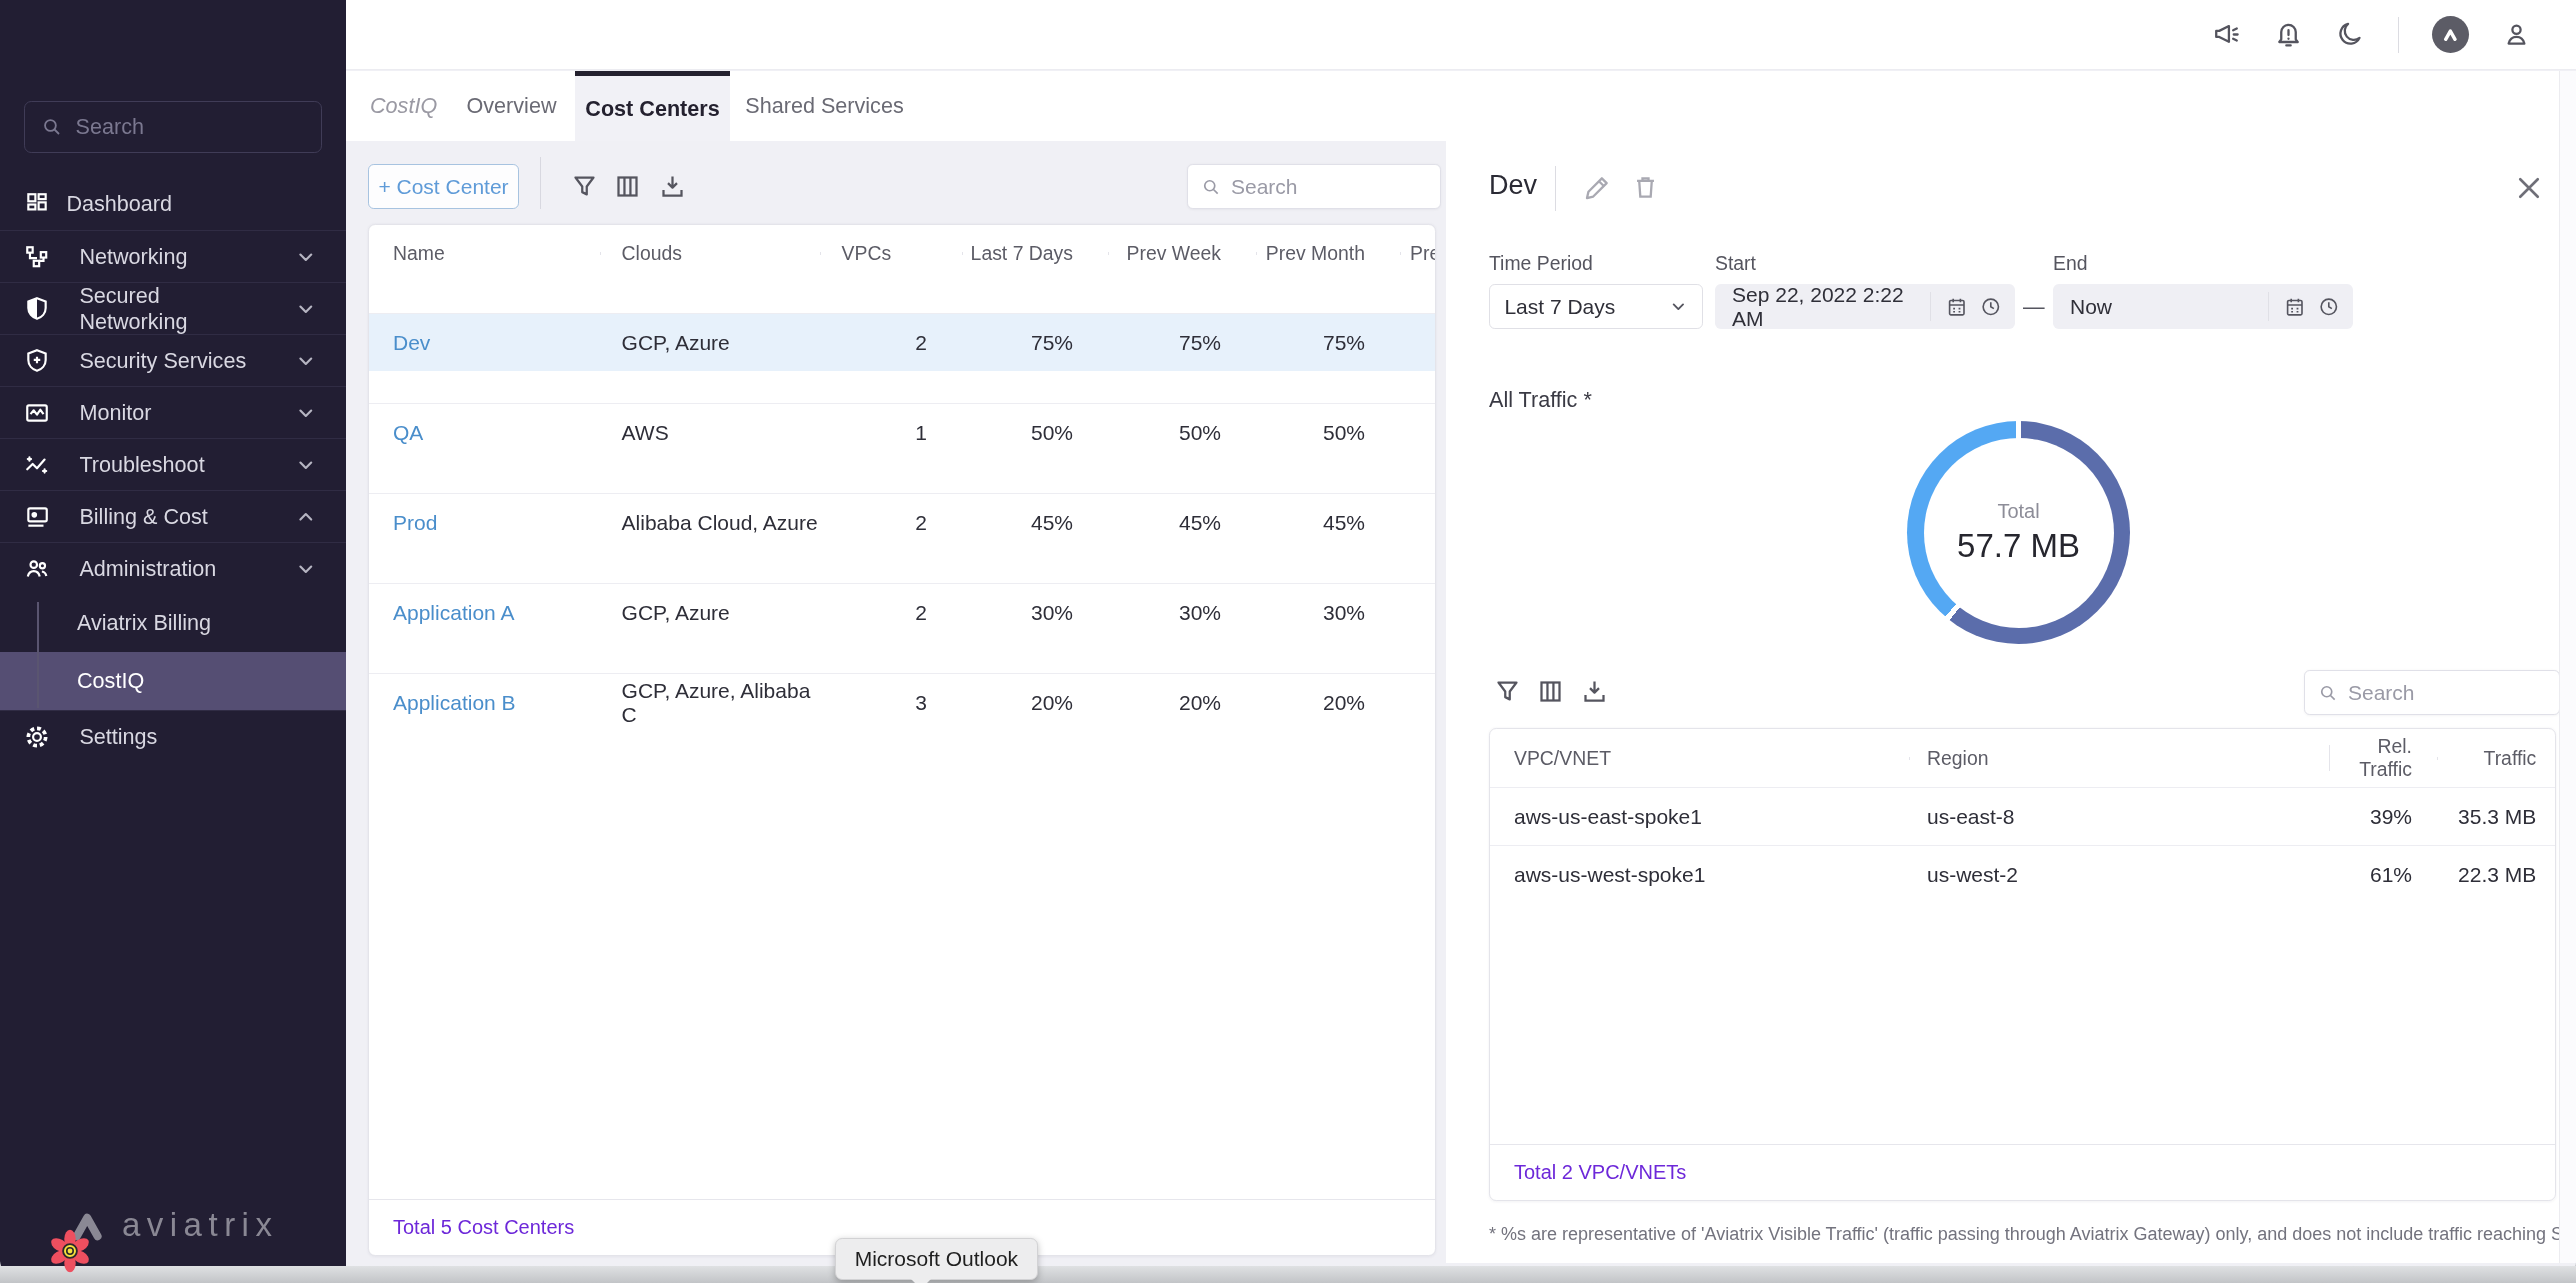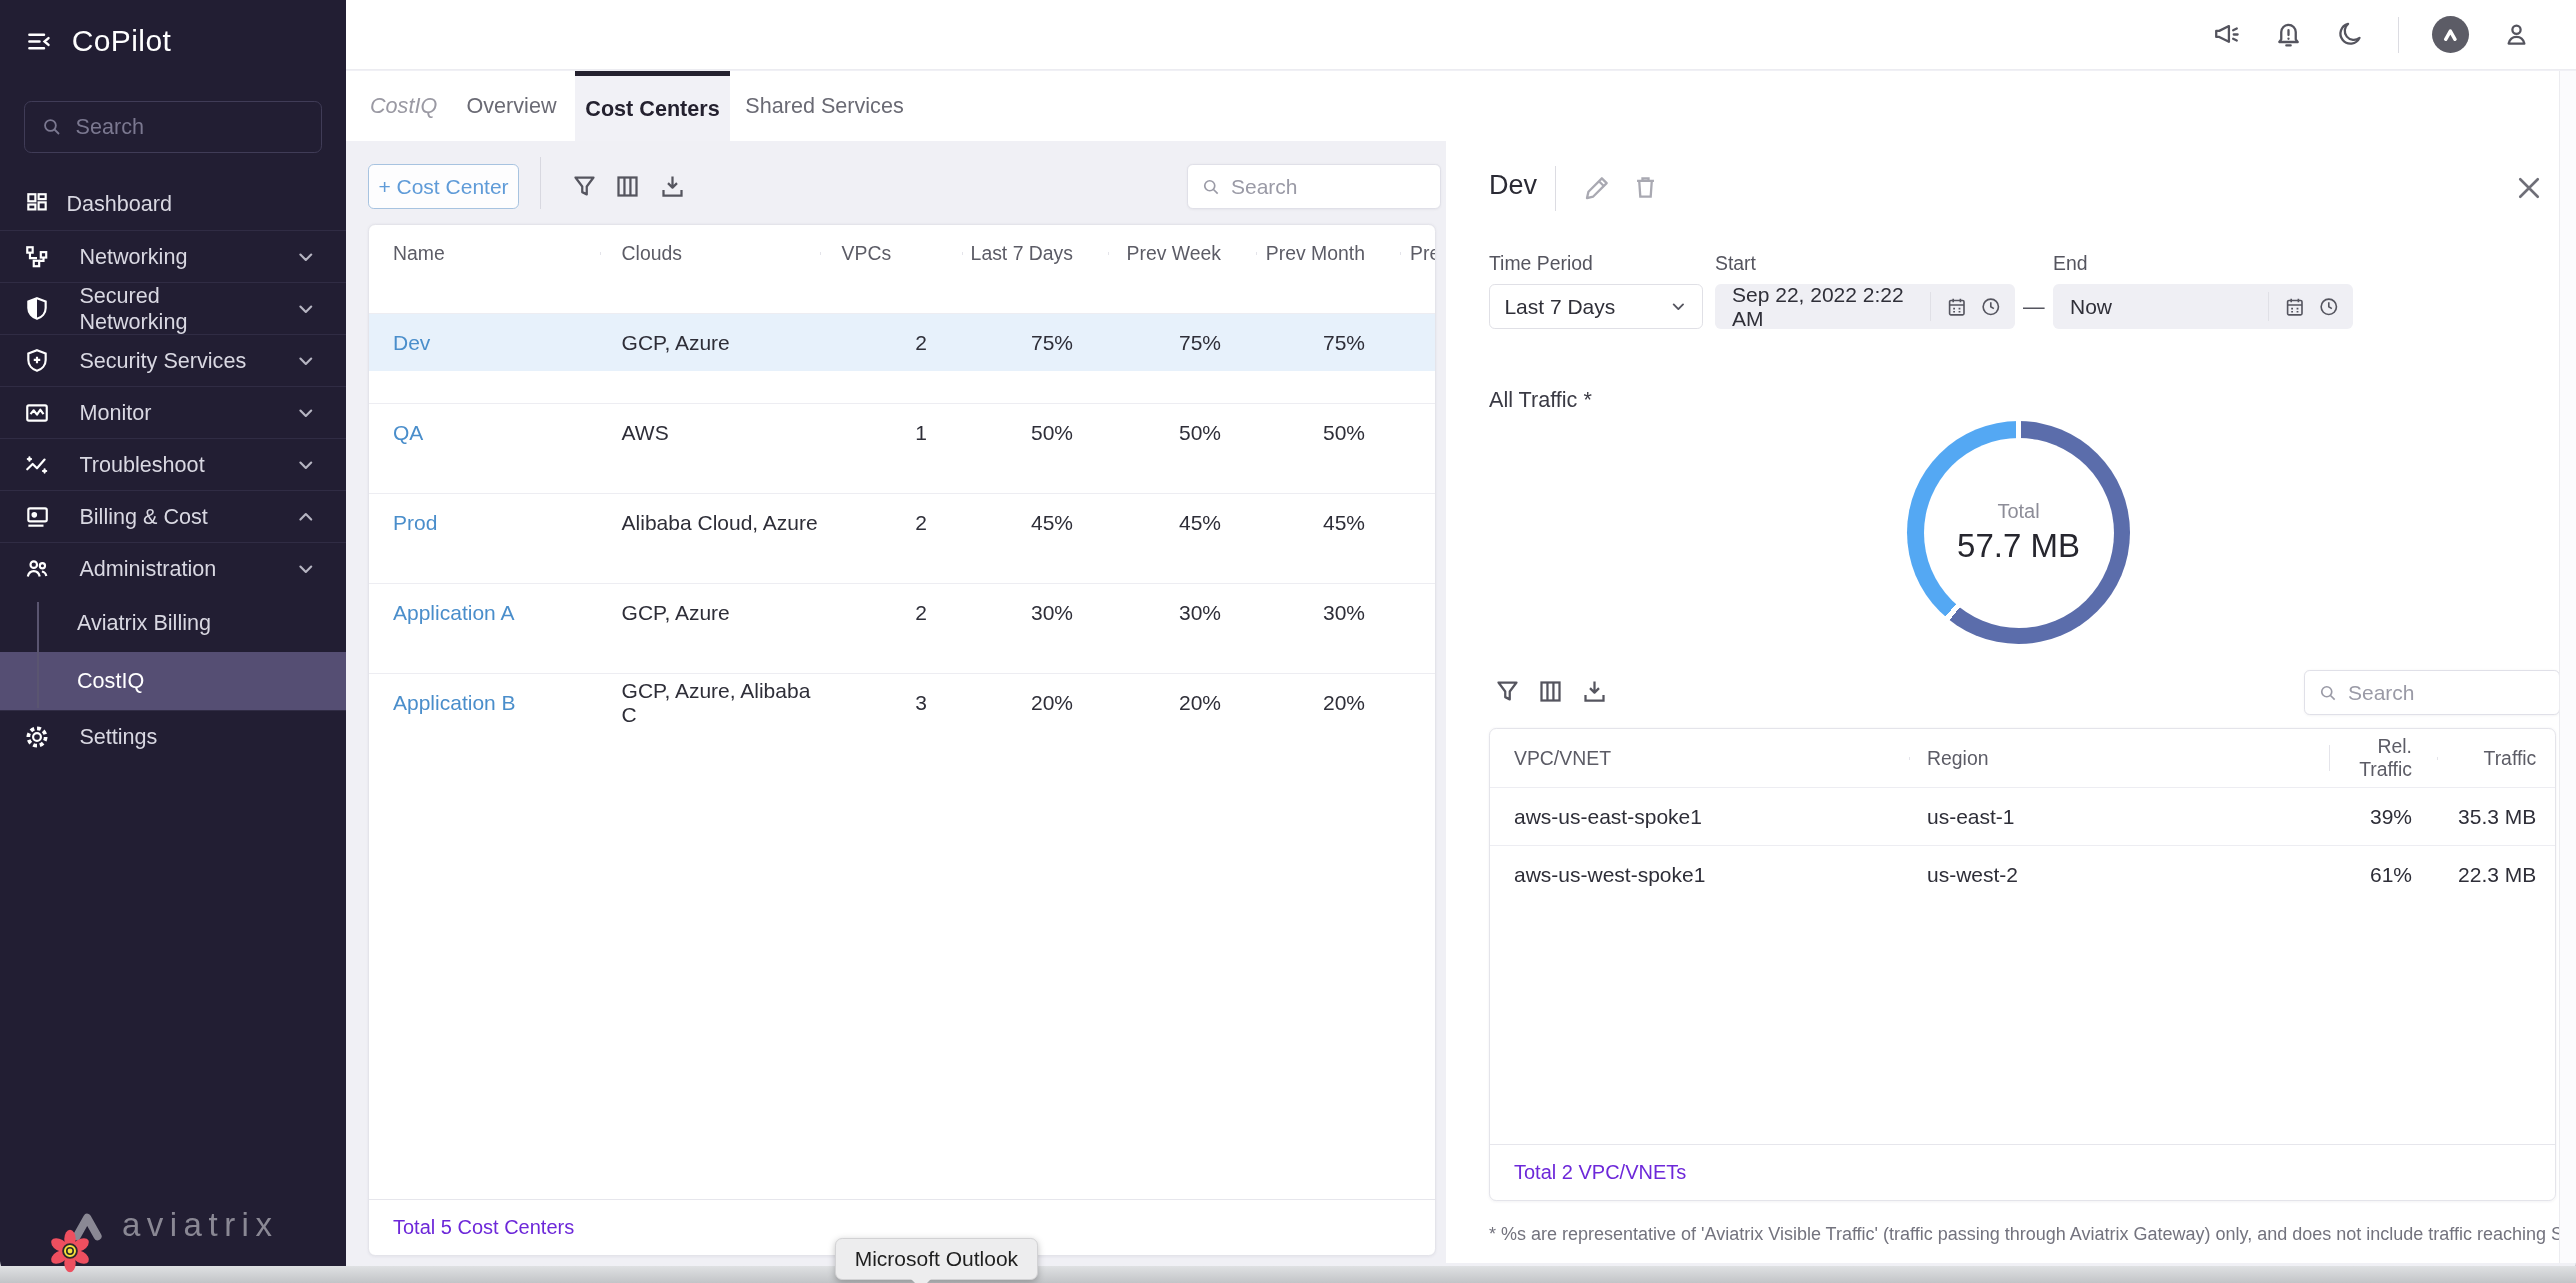--- a/index.html
+++ b/index.html
@@ -173,28 +173,20 @@
     </g>
     <g id="i-chev-up" fill="none" stroke="currentColor" stroke-width="2.4" stroke-linecap="round" stroke-linejoin="round">
       <path d="M6 15l6-6 6 6"></path>
     </g>
   </defs>
 </svg>
 
 <div class="app">
 
   <aside class="sidebar">
-    <div class="sb-head">
-      <span>
-        <svg width="27" height="27" viewBox="0 0 24 24" fill="none" stroke="#fff" stroke-width="2.2" stroke-linecap="round">
-          <path d="M3 6h13M3 12h9M3 18h13M20 9l-3.5 3L20 15"></path>
-        </svg>
-      </span>
-      <span class="sb-title">CoPilot</span>
-    </div>
 
     <div class="sb-search">
       <span>
         <svg width="21.6" height="21.6" viewBox="0 0 24 24">
             <use href="#i-search"></use>
           </svg>
       </span>
       <input placeholder="Search" style="">
     </div>
 
@@ -579,21 +571,21 @@
 
     <div class="card card-right">
       <div class="rrow rrow-head">
         <span class="r1">VPC/VNET</span>
         <span class="r2 hsep">Region</span>
         <span class="r3 hsep">Rel. Traffic</span>
         <span class="r4 hsep">Traffic</span>
       </div>
       <div class="rrow rrow-data">
         <span class="r1">aws-us-east-spoke1</span>
-        <span class="r2">us-east-1</span>
+        <span class="r2">us-east-8</span>
         <span class="r3">39%</span>
         <span class="r4">35.3 MB</span>
       </div>
       <div class="rrow rrow-data">
         <span class="r1">aws-us-west-spoke1</span>
         <span class="r2">us-west-2</span>
         <span class="r3">61%</span>
         <span class="r4">22.3 MB</span>
       </div>
       <div class="card-filler"></div>

